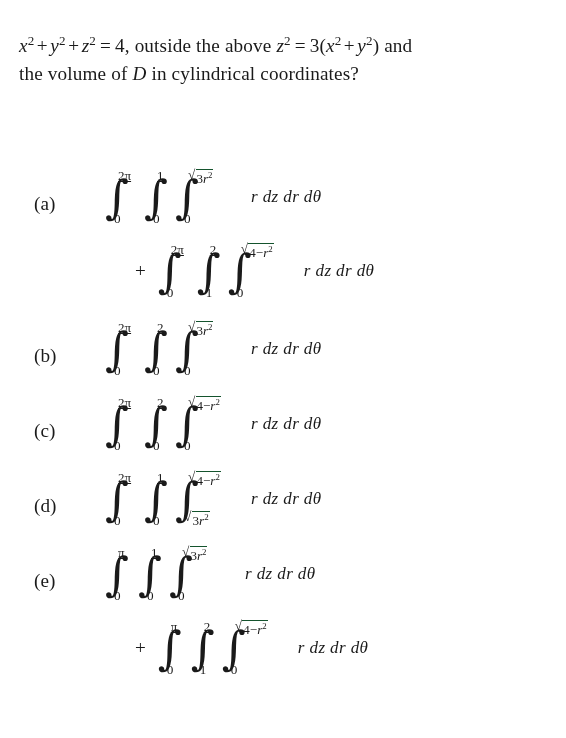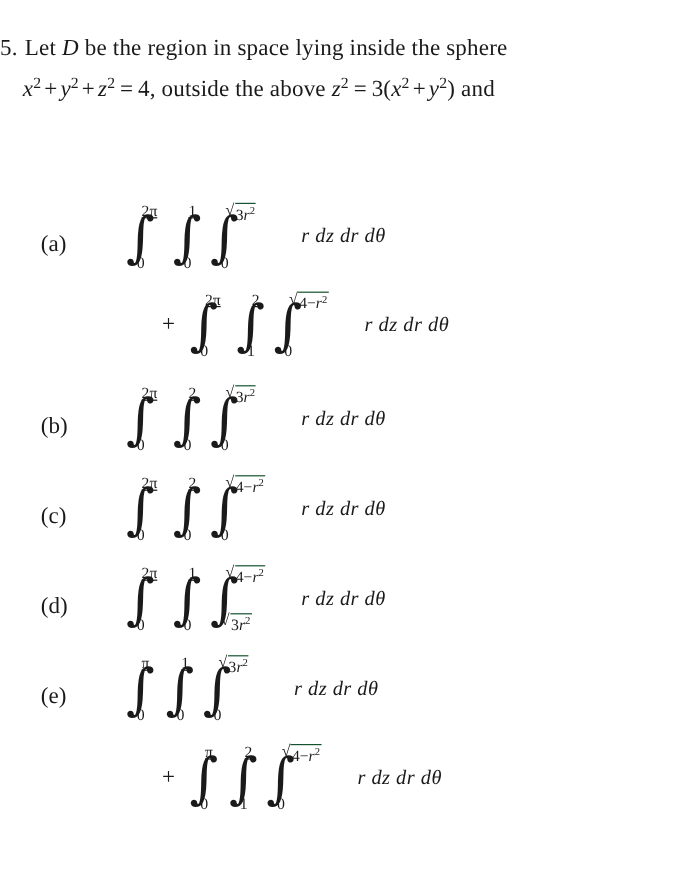--- a/index.html
+++ b/index.html
@@ -148,33 +148,33 @@
     font-size: 19.2px;
     margin-right: 12px;
     font-style: normal;
   }
 </style>
 </head>
 <body>
 
 <div id="question-stem">
 
-  <div class="stem-line l1">
-    <span class="qnum">5.</span><span>Let</span>
-    <span class="mi">D</span>
-    <span>be the region in space lying inside the sphere</span>
-  </div>
 
   <div class="stem-line l2">
     <span class="mi">x</span><span class="sup mn">2</span><span class="op">+</span><span class="mi">y</span><span class="sup mn">2</span><span class="op">+</span><span class="mi">z</span><span class="sup mn">2</span><span class="opeq">=</span><span class="mn">4</span><span>, outside the above</span>
     <span class="mi">z</span><span class="sup mn">2</span><span class="opeq">=</span><span class="mn">3</span><span class="mn">(</span><span class="mi">x</span><span class="sup mn">2</span><span class="op">+</span><span class="mi">y</span><span class="sup mn">2</span><span class="mn">)</span>
     <span>and</span>
   </div>
 
 
+  <div class="stem-line l4">
+    <span>the volume of</span>
+    <span class="mi">D</span>
+    <span>in cylindrical coordinates?</span>
+  </div>
 </div>
 
 <div id="options">
     <div class="option-row" style="position: absolute; top: 16px; left: 0px; height: 150px;">
       <span class="option-label" style="top: 38px;">(a)</span>
       <div class="expr-line" style="top: 14px; left: 105px;">
         <span class="integral w-2pi">
           <span class="int-glyph">∫</span>
           <span class="int-upper"><span><span class="mn">2</span><span class="mn">π</span></span></span>
           <span class="int-lower"><span><span class="mn">0</span></span></span>

